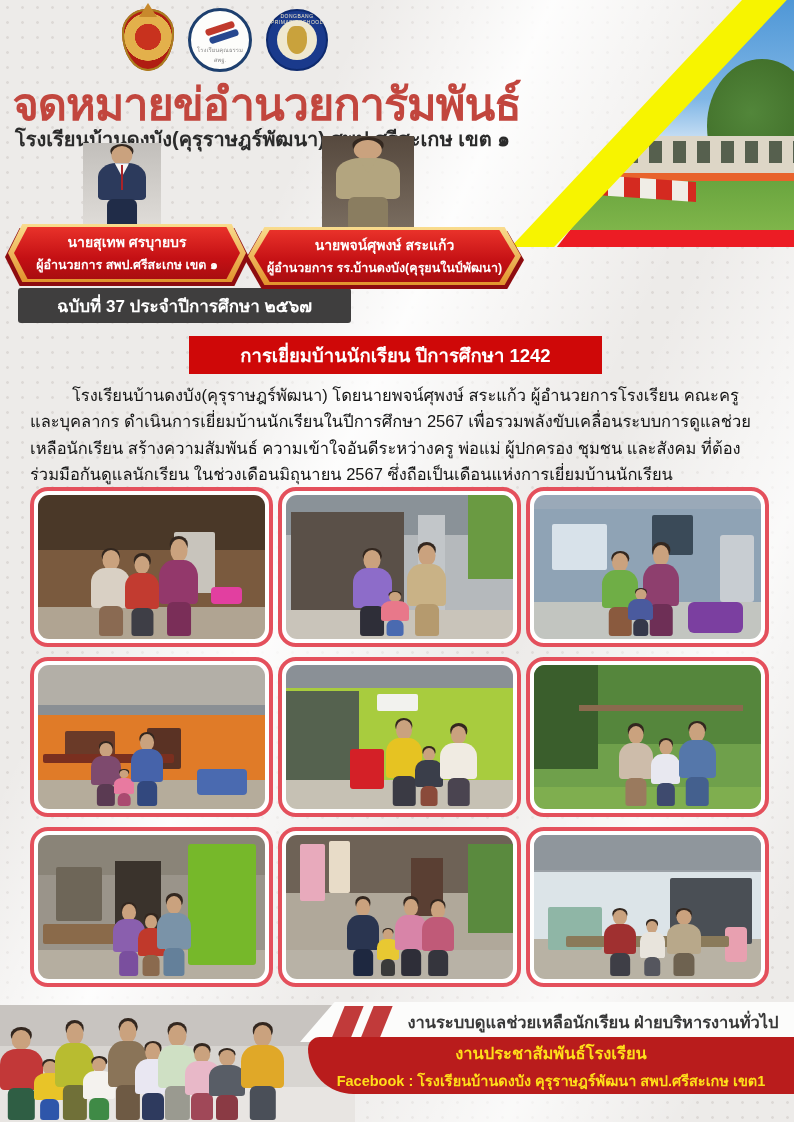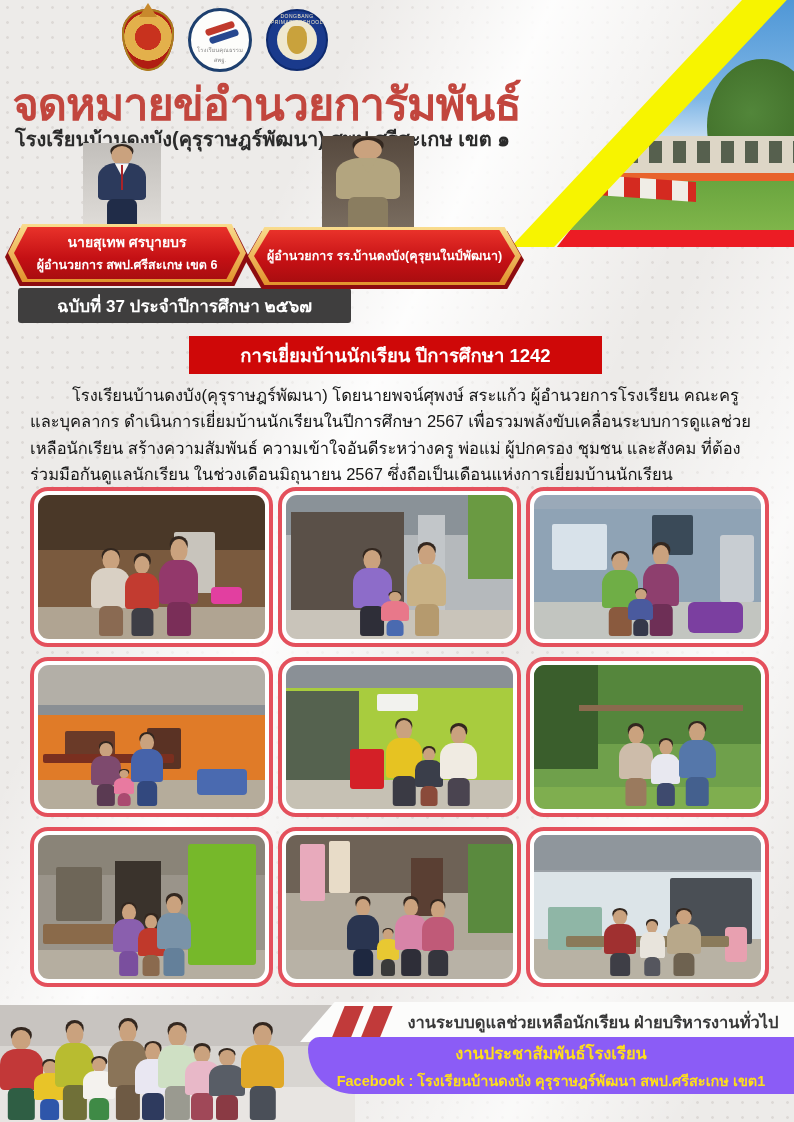--- a/index.html
+++ b/index.html
@@ -102,21 +102,21 @@
 
   
   .strip{top:1005px;left:0;width:355px;height:117px;overflow:hidden;
     background:linear-gradient(180deg,#cbc7c3,#e6e3e0);}
   .whiteband{top:1002px;left:300px;width:494px;height:40px;z-index:2;background:#fcfcfb;
     clip-path:polygon(7% 0,100% 0,100% 100%,0 100%);box-shadow:0 2px 3px rgba(0,0,0,.12);}
   .slash{top:1006px;width:19px;height:33px;background:#c13a3a;transform:skewX(-22deg);z-index:3;}
   .slash1{left:338px;}.slash2{left:367px;}
   .deptline{top:1009px;left:398px;width:390px;z-index:3;text-align:center;
     font-size:16.5px;font-weight:bold;color:#383838;}
-  .fbanner{top:1037px;left:308px;width:486px;height:57px;z-index:4;background:#8b5cf6;
+  .fbanner{top:1037px;left:308px;width:486px;height:57px;z-index:4;background:#b91c1c;
     border-radius:12px 0 0 46px;display:flex;flex-direction:column;justify-content:center;gap:3px;}
   .fbanner .fl1{text-align:center;color:#ffdf1a;font-weight:bold;font-size:16.5px;}
   .fbanner .fl2{text-align:center;color:#ffdf1a;font-weight:bold;font-size:14.5px;}
 </style>
 </head>
 <body>
 
 <div class="page">
 
   <div class="layer logos">
@@ -168,28 +168,29 @@
         <div class="collar" style="background: rgb(179, 165, 127);"></div>
       </div>
     </div>
 
   <div class="layer ribbon ribbon1">
     <div class="shadow"></div>
     <div class="gold"></div>
     <div class="red"></div>
     <div class="txt">
       <div class="l1">นายสุเทพ ศรบุายบร</div>
-      <div class="l2">ผู้อำนวยการ  สพป.ศรีสะเกษ เขต 6</div>
+      <div class="l2">ผู้อำนวยการ  สพป.ศรีสะเกษ เขต ๑</div>
     </div>
   </div>
   <div class="layer ribbon ribbon2">
     <div class="shadow"></div>
     <div class="gold"></div>
     <div class="red"></div>
     <div class="txt">
+      <div class="l1">นายพจน์ศุพงษ์  สระแก้ว</div>
       <div class="l2">ผู้อำนวยการ รร.บ้านดงบัง(คุรุยนในป์พัฒนา)</div>
     </div>
   </div>
 
   <div class="layer darkbar bar-edition">ฉบับที่ 37 ประจำปีการศึกษา ๒๕๖๗</div>
   <div class="layer headline">การเยี่ยมบ้านนักเรียน ปีการศึกษา 1242</div>
 
   <div class="layer article">โรงเรียนบ้านดงบัง(คุรุราษฎร์พัฒนา) โดยนายพจน์ศุพงษ์ สระแก้ว ผู้อำนวยการโรงเรียน คณะครูและบุคลากร ดำเนินการเยี่ยมบ้านนักเรียนในปีการศึกษา 2567  เพื่อรวมพลังขับเคลื่อนระบบการดูแลช่วยเหลือนักเรียน สร้างความสัมพันธ์ ความเข้าใจอันดีระหว่างครู พ่อแม่ ผู้ปกครอง ชุมชน และสังคม ที่ต้องร่วมมือกันดูแลนักเรียน ในช่วงเดือนมิถุนายน 2567 ซึ่งถือเป็นเดือนแห่งการเยี่ยมบ้านนักเรียน</div>
 
   <div class="layer grid">

